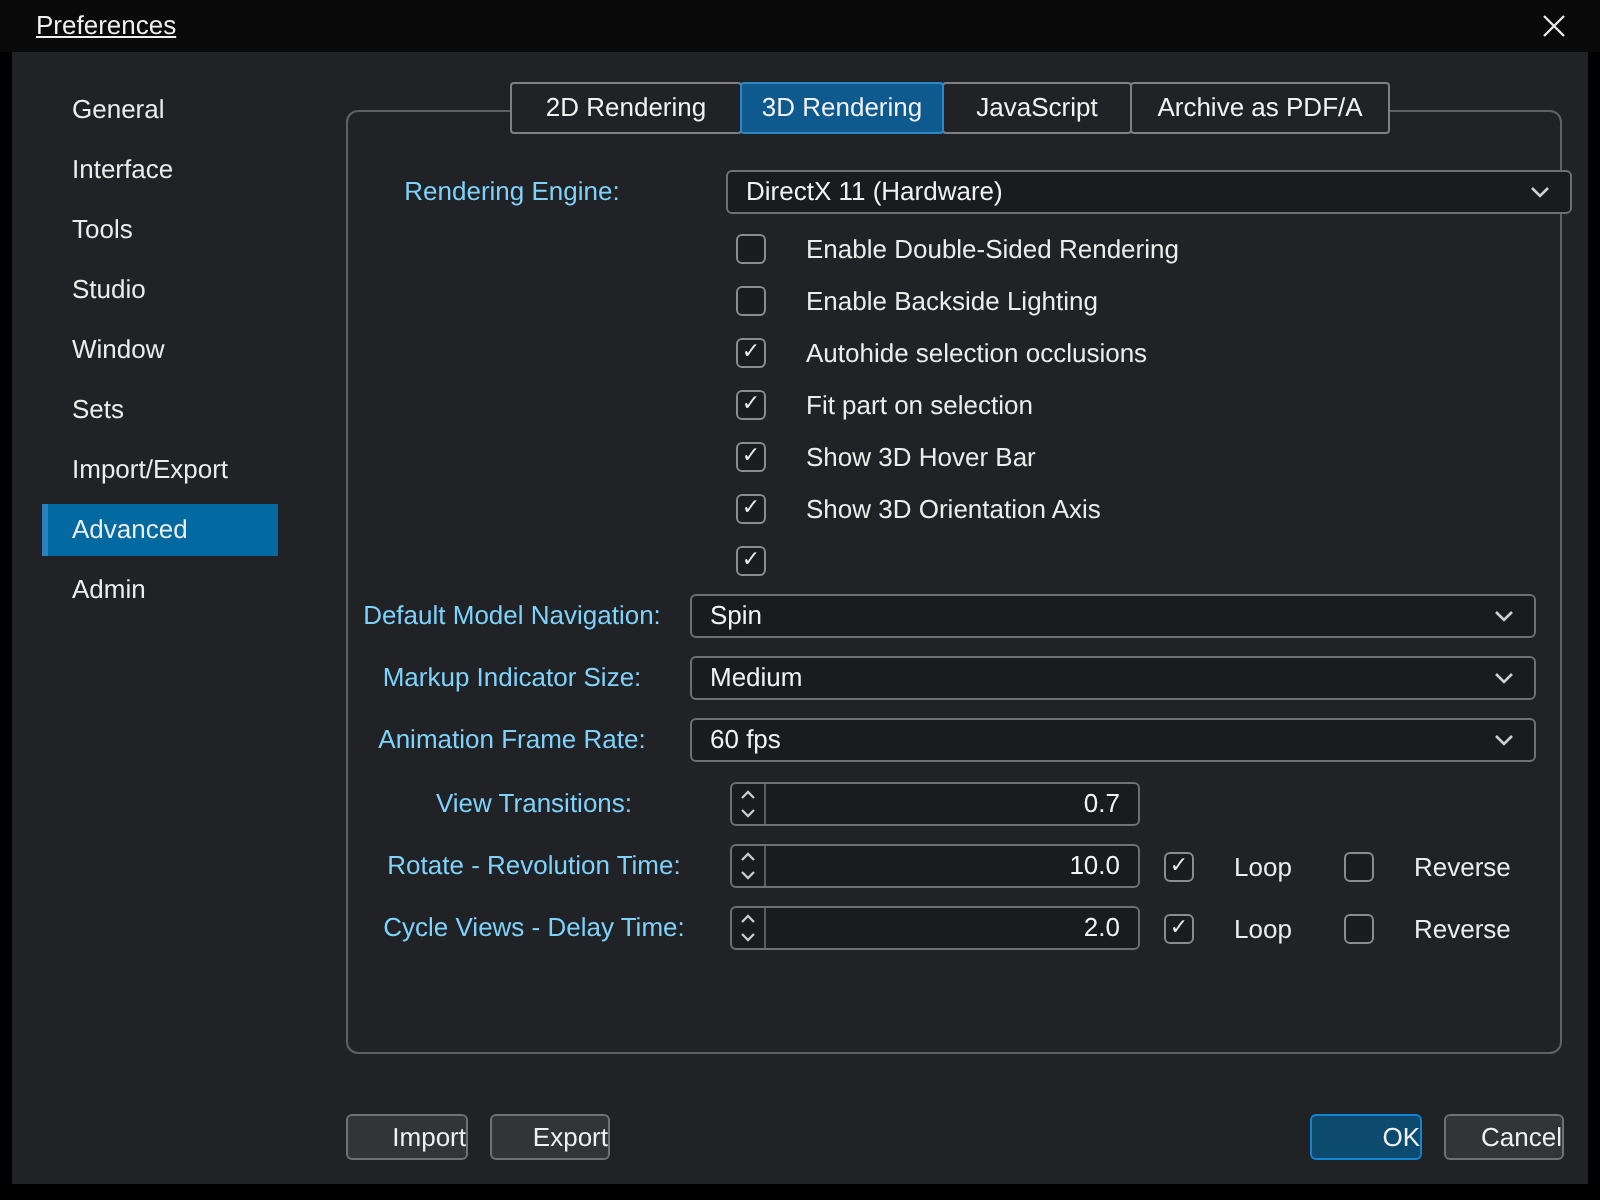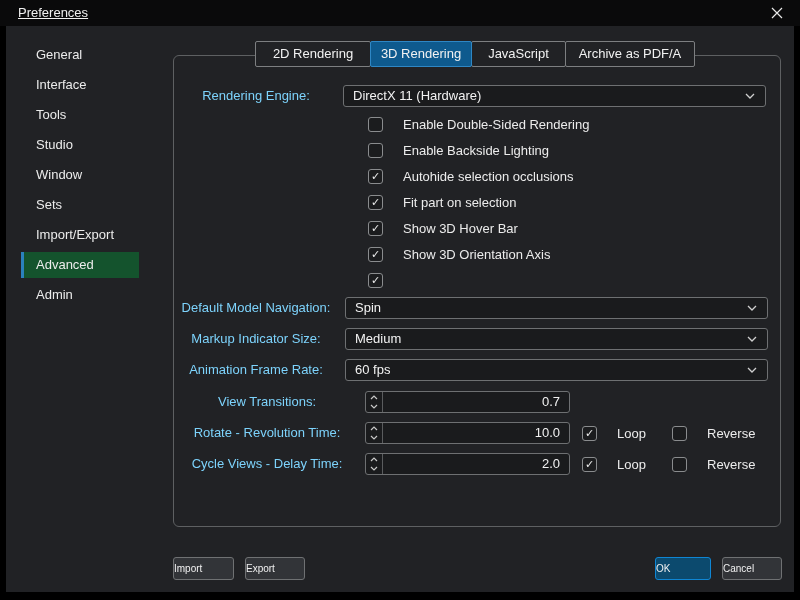--- a/index.html
+++ b/index.html
@@ -12,21 +12,21 @@
   .titlebar .close { position:absolute; right:10px; top:0; width:26px; height:26px;
     display:flex; align-items:center; justify-content:center; cursor:default; }
 
   .dialog { position:absolute; top:26px; left:6px; width:788px; height:566px;
     background:#212225; color:#efefef; font-size:13px; }
 
   
   .sidebar { position:absolute; left:15px; top:16px; width:118px; }
   .side-item { height:26px; line-height:26px; margin-bottom:4px; padding-left:12px;
     color:#ececec; border-left:3px solid transparent; }
-  .side-item.selected { background:#14532d; border-left:3px solid #2b81bd; }
+  .side-item.selected { background:#0369a1; border-left:3px solid #2b81bd; }
 
   
   .panel { position:absolute; left:167px; top:29px; width:608px; height:472px;
     border:1px solid #5e6062; border-radius:6px; }
   .tabs { position:absolute; left:249px; top:15px; display:flex; z-index:2; }
   .tab { height:26px; line-height:24px; text-align:center; background:#212225;
     border:1px solid #7d7f81; border-radius:2px; color:#f2f2f2; margin-left:-1px; }
   .tab:first-child { margin-left:0; }
   .tab.active { background:#0e5a8e; border-color:#2e87c5; z-index:3; position:relative; }
 
@@ -45,22 +45,22 @@
   .cblabel { margin-left:8px; color:#ececec; }
 
   .spinner { position:absolute; left:359px; width:205px; height:22px; background:#1a1b1d;
     border:1px solid #6e7072; border-radius:3px; display:flex; }
   .spinbtns { width:17px; border-right:1px solid #5a5c5e; display:flex;
     flex-direction:column; align-items:center; justify-content:space-evenly; }
   .spinbtns svg { display:block; }
   .spinval { flex:1; text-align:right; padding-right:9px; line-height:20px; color:#f2f2f2; }
 
   .btn { position:absolute; top:531px; height:23px; background:#323438;
-    border:1px solid #6f7173; border-radius:3px; color:#f0f0f0; font-size:10px;
-    text-align:left; line-height:21px; }
+    border:1px solid #6f7173; border-radius:3px; color:#f0f0f0; font-size:13px;
+    text-align:right; line-height:21px; }
   .btn.primary { background:#0c4a6e; border-color:#0f86d4; }
 </style>
 </head>
 <body>
 
 <div class="titlebar">
   <span class="title">Preferences</span>
   <span class="close">
     <svg width="12" height="12" viewBox="0 0 12 12">
         <path d="M1 1 L11 11 M11 1 L1 11" stroke="#e8e8e8" stroke-width="1.2" fill="none"></path>
@@ -85,21 +85,21 @@
   <div class="panel"></div>
 
   <div class="tabs">
     <div class="tab" style="width:116px">2D Rendering</div>
     <div class="tab active" style="width:102px">3D Rendering</div>
     <div class="tab" style="width:95px">JavaScript</div>
     <div class="tab" style="width:130px">Archive as PDF/A</div>
   </div>
 
   <div class="flabel" style="top:59px; left:170px; width:160px;">Rendering Engine:</div>
-  <div class="dropdown" style="top:59px; left:337px; width:423px;">
+  <div class="dropdown" style="top:59px; left:357px; width:423px;">
     <span class="dval">DirectX 11 (Hardware)</span>
     <span class="chev">
         <svg width="10" height="6" viewBox="0 0 10 6">
           <polyline points="1,1 5,5 9,1" stroke="#cfcfcf" stroke-width="1.3" fill="none"></polyline>
         </svg>
       </span>
   </div>
 
   <div class="cbrow" style="top:90px; left:362px;">
     <span class="cb"></span>

